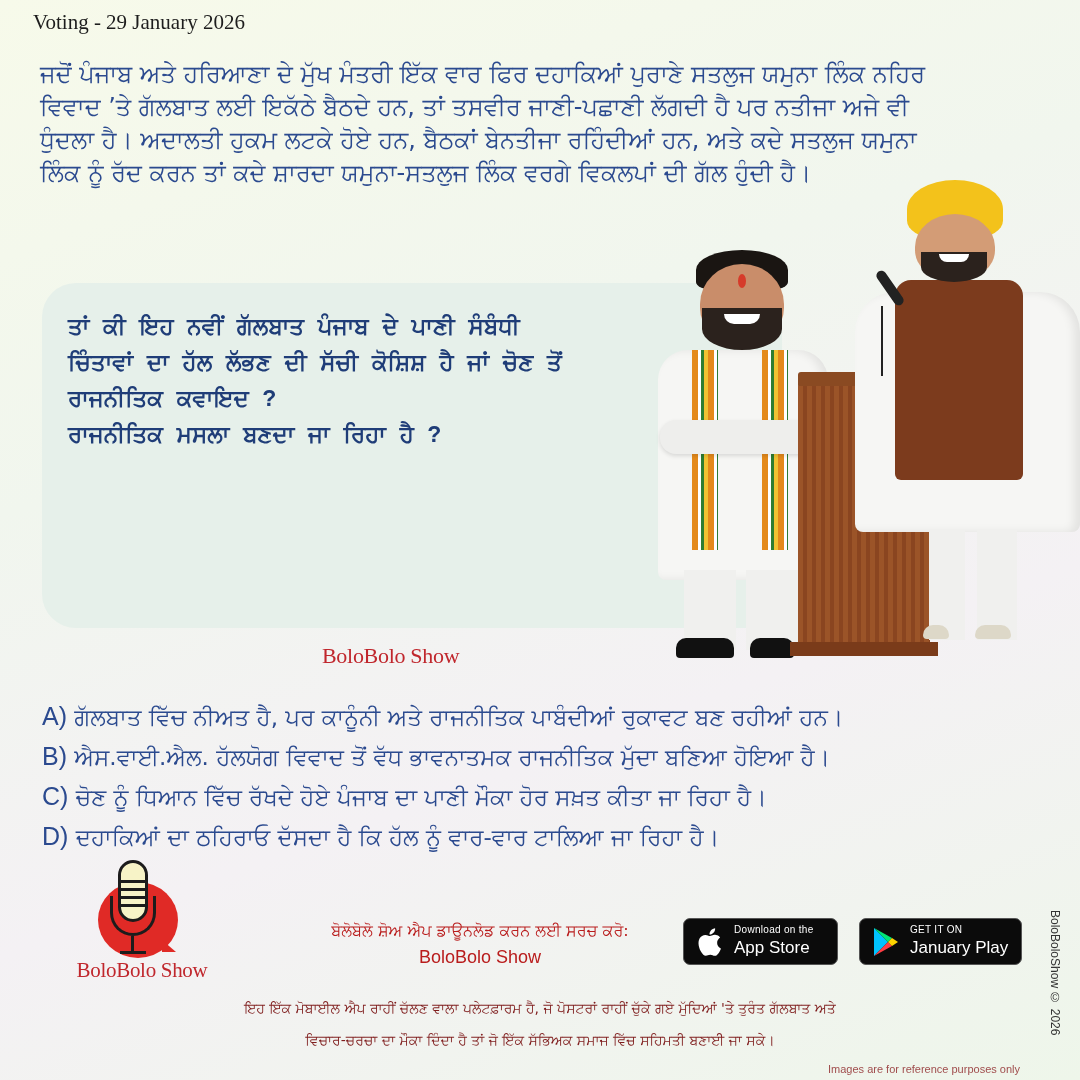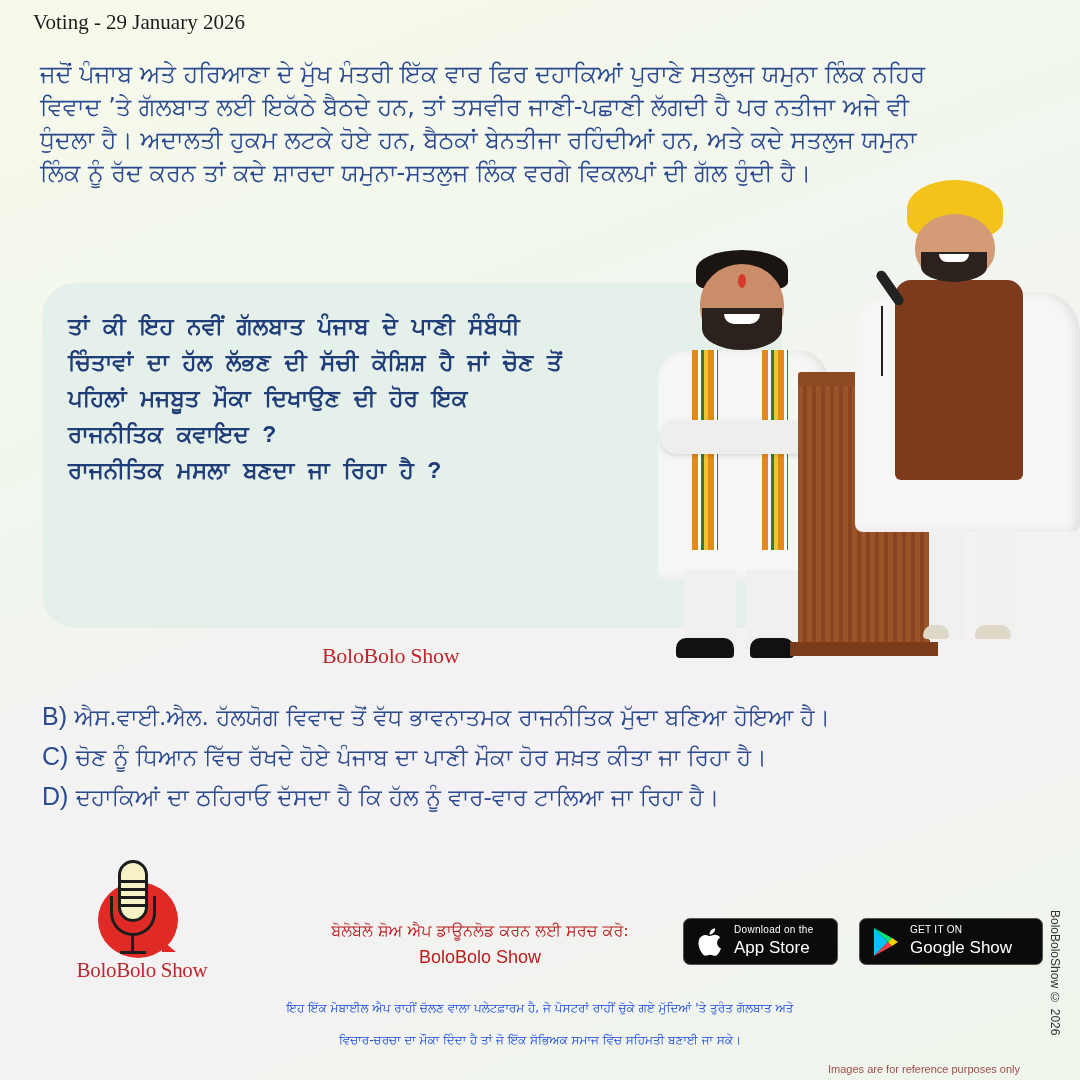--- a/index.html
+++ b/index.html
@@ -90,29 +90,29 @@
     font-size: 16px; line-height: 26px; color: #b91c1c;
   }
   .download-text .app-name { font-family: "Liberation Sans", sans-serif; font-size: 18px; }
 
   .store-btn {
     position: absolute; top: 918px; height: 47px; background: #0b0b0b;
     border-radius: 7px; border: 1px solid #555; color: #fff;
     display: flex; align-items: center;
   }
   .store-btn.apple { left: 683px; width: 155px; }
-  .store-btn.google { left: 859px; width: 184px; }
+  .store-btn.google { left: 859px; width: 163px; }
   .store-icon { width: 30px; height: 30px; margin: 0 8px 0 12px; position: relative; }
   .store-texts { display: flex; flex-direction: column; font-family: "Liberation Sans", sans-serif; }
   .store-small { font-size: 10px; line-height: 12px; letter-spacing: 0.3px; }
   .store-big { font-size: 17px; line-height: 23px; }
 
   .footer-text {
     position: absolute; left: 40px; top: 992px; width: 1000px; text-align: center;
-    font-size: 12px; line-height: 32px; color: #1d4ed8;
+    font-size: 14px; line-height: 32px; color: #7f1d1d;
   }
   .copyright {
     position: absolute; left: 1048px; top: 910px;
     writing-mode: vertical-rl;
     font-family: "Liberation Sans", sans-serif; font-size: 12px; color: #333;
   }
   .disclaimer {
     position: absolute; left: 828px; top: 1063px;
     font-family: "Liberation Sans", sans-serif; font-size: 11px; color: #a04d4d;
   }
@@ -126,21 +126,20 @@
   <span>ਜਦੋਂ ਪੰਜਾਬ ਅਤੇ ਹਰਿਆਣਾ ਦੇ ਮੁੱਖ ਮੰਤਰੀ ਇੱਕ ਵਾਰ ਫਿਰ ਦਹਾਕਿਆਂ ਪੁਰਾਣੇ ਸਤਲੁਜ ਯਮੁਨਾ ਲਿੰਕ ਨਹਿਰ</span>
   <span>ਵਿਵਾਦ ’ਤੇ ਗੱਲਬਾਤ ਲਈ ਇਕੱਠੇ ਬੈਠਦੇ ਹਨ, ਤਾਂ ਤਸਵੀਰ ਜਾਣੀ-ਪਛਾਣੀ ਲੱਗਦੀ ਹੈ ਪਰ ਨਤੀਜਾ ਅਜੇ ਵੀ</span>
   <span>ਧੁੰਦਲਾ ਹੈ। ਅਦਾਲਤੀ ਹੁਕਮ ਲਟਕੇ ਹੋਏ ਹਨ, ਬੈਠਕਾਂ ਬੇਨਤੀਜਾ ਰਹਿੰਦੀਆਂ ਹਨ, ਅਤੇ ਕਦੇ ਸਤਲੁਜ ਯਮੁਨਾ</span>
   <span>ਲਿੰਕ ਨੂੰ ਰੱਦ ਕਰਨ ਤਾਂ ਕਦੇ ਸ਼ਾਰਦਾ ਯਮੁਨਾ-ਸਤਲੁਜ ਲਿੰਕ ਵਰਗੇ ਵਿਕਲਪਾਂ ਦੀ ਗੱਲ ਹੁੰਦੀ ਹੈ।</span>
 </div>
 
 <div class="question-box"></div>
 <div class="question">
   <span>ਤਾਂ ਕੀ ਇਹ ਨਵੀਂ ਗੱਲਬਾਤ ਪੰਜਾਬ ਦੇ ਪਾਣੀ ਸੰਬੰਧੀ</span>
   <span>ਚਿੰਤਾਵਾਂ ਦਾ ਹੱਲ ਲੱਭਣ ਦੀ ਸੱਚੀ ਕੋਸ਼ਿਸ਼ ਹੈ ਜਾਂ ਚੋਣ ਤੋਂ</span>
-  <span>ਪਹਿਲਾਂ ਮਜਬੂਤ ਮੌਕਾ ਦਿਖਾਉਣ ਦੀ ਹੋਰ ਇਕ</span>
   <span>ਰਾਜਨੀਤਿਕ ਕਵਾਇਦ ?</span>
   <span>ਰਾਜਨੀਤਿਕ ਮਸਲਾ ਬਣਦਾ ਜਾ ਰਿਹਾ ਹੈ ?</span>
 </div>
 
 <div class="illustration">
 
   <div class="person" style="left:0;top:70px;width:190px;height:420px;">
     <div class="kurta" style="left:8px;top:100px;width:170px;height:230px;"></div>
     <div class="scarf" style="left:42px;top:100px;width:26px;height:200px;"></div>
     <div class="scarf" style="left:112px;top:100px;width:26px;height:200px;"></div>
@@ -173,20 +172,24 @@
     <div style="position:absolute;left:84px;top:74px;width:30px;height:8px;background:#fff;border-radius:0 0 8px 8px;"></div>
     <div class="mic" style="left:30px;top:88px;width:10px;height:40px;"></div>
     <div class="mic-cord" style="left:26px;top:126px;height:70px;"></div>
   </div>
 </div>
 
 <div class="brand-center">BoloBolo Show</div>
 
 <div class="options">
   <div>
+    <span class="opt-letter">A)</span>
+    <span>ਗੱਲਬਾਤ ਵਿੱਚ ਨੀਅਤ ਹੈ, ਪਰ ਕਾਨੂੰਨੀ ਅਤੇ ਰਾਜਨੀਤਿਕ ਪਾਬੰਦੀਆਂ ਰੁਕਾਵਟ ਬਣ ਰਹੀਆਂ ਹਨ।</span>
+  </div>
+  <div>
     <span class="opt-letter">B)</span>
     <span>ਐਸ.ਵਾਈ.ਐਲ. ਹੱਲਯੋਗ ਵਿਵਾਦ ਤੋਂ ਵੱਧ ਭਾਵਨਾਤਮਕ ਰਾਜਨੀਤਿਕ ਮੁੱਦਾ ਬਣਿਆ ਹੋਇਆ ਹੈ।</span>
   </div>
   <div>
     <span class="opt-letter">C)</span>
     <span>ਚੋਣ ਨੂੰ ਧਿਆਨ ਵਿੱਚ ਰੱਖਦੇ ਹੋਏ ਪੰਜਾਬ ਦਾ ਪਾਣੀ ਮੌਕਾ ਹੋਰ ਸਖ਼ਤ ਕੀਤਾ ਜਾ ਰਿਹਾ ਹੈ।</span>
   </div>
   <div>
     <span class="opt-letter">D)</span>
     <span>ਦਹਾਕਿਆਂ ਦਾ ਠਹਿਰਾਓ ਦੱਸਦਾ ਹੈ ਕਿ ਹੱਲ ਨੂੰ ਵਾਰ-ਵਾਰ ਟਾਲਿਆ ਜਾ ਰਿਹਾ ਹੈ।</span>
@@ -228,21 +231,21 @@
   <div class="store-icon">
     <svg viewBox="0 0 28 30" width="28" height="30">
       <path fill="#00c3ff" d="M2 1 L16 15 L2 29 Z"></path>
       <path fill="#00e676" d="M2 1 L20 11 L16 15 Z"></path>
       <path fill="#ff3d44" d="M2 29 L16 15 L20 19 Z"></path>
       <path fill="#ffd400" d="M20 11 L26 15 L20 19 L16 15 Z"></path>
     </svg>
   </div>
   <div class="store-texts">
     <span class="store-small">GET IT ON</span>
-    <span class="store-big">Google Show</span>
+    <span class="store-big">January Play</span>
   </div>
 </div>
 
 <div class="footer-text">
   <div>ਇਹ ਇੱਕ ਮੋਬਾਈਲ ਐਪ ਰਾਹੀਂ ਚੱਲਣ ਵਾਲਾ ਪਲੇਟਫ਼ਾਰਮ ਹੈ, ਜੋ ਪੋਸਟਰਾਂ ਰਾਹੀਂ ਚੁੱਕੇ ਗਏ ਮੁੱਦਿਆਂ 'ਤੇ ਤੁਰੰਤ ਗੱਲਬਾਤ ਅਤੇ</div>
   <div>ਵਿਚਾਰ-ਚਰਚਾ ਦਾ ਮੌਕਾ ਦਿੰਦਾ ਹੈ ਤਾਂ ਜੋ ਇੱਕ ਸੱਭਿਅਕ ਸਮਾਜ ਵਿੱਚ ਸਹਿਮਤੀ ਬਣਾਈ ਜਾ ਸਕੇ।</div>
 </div>
 
 <div class="copyright">BoloBoloShow © 2026</div>
 <div class="disclaimer">Images are for reference purposes only</div>

